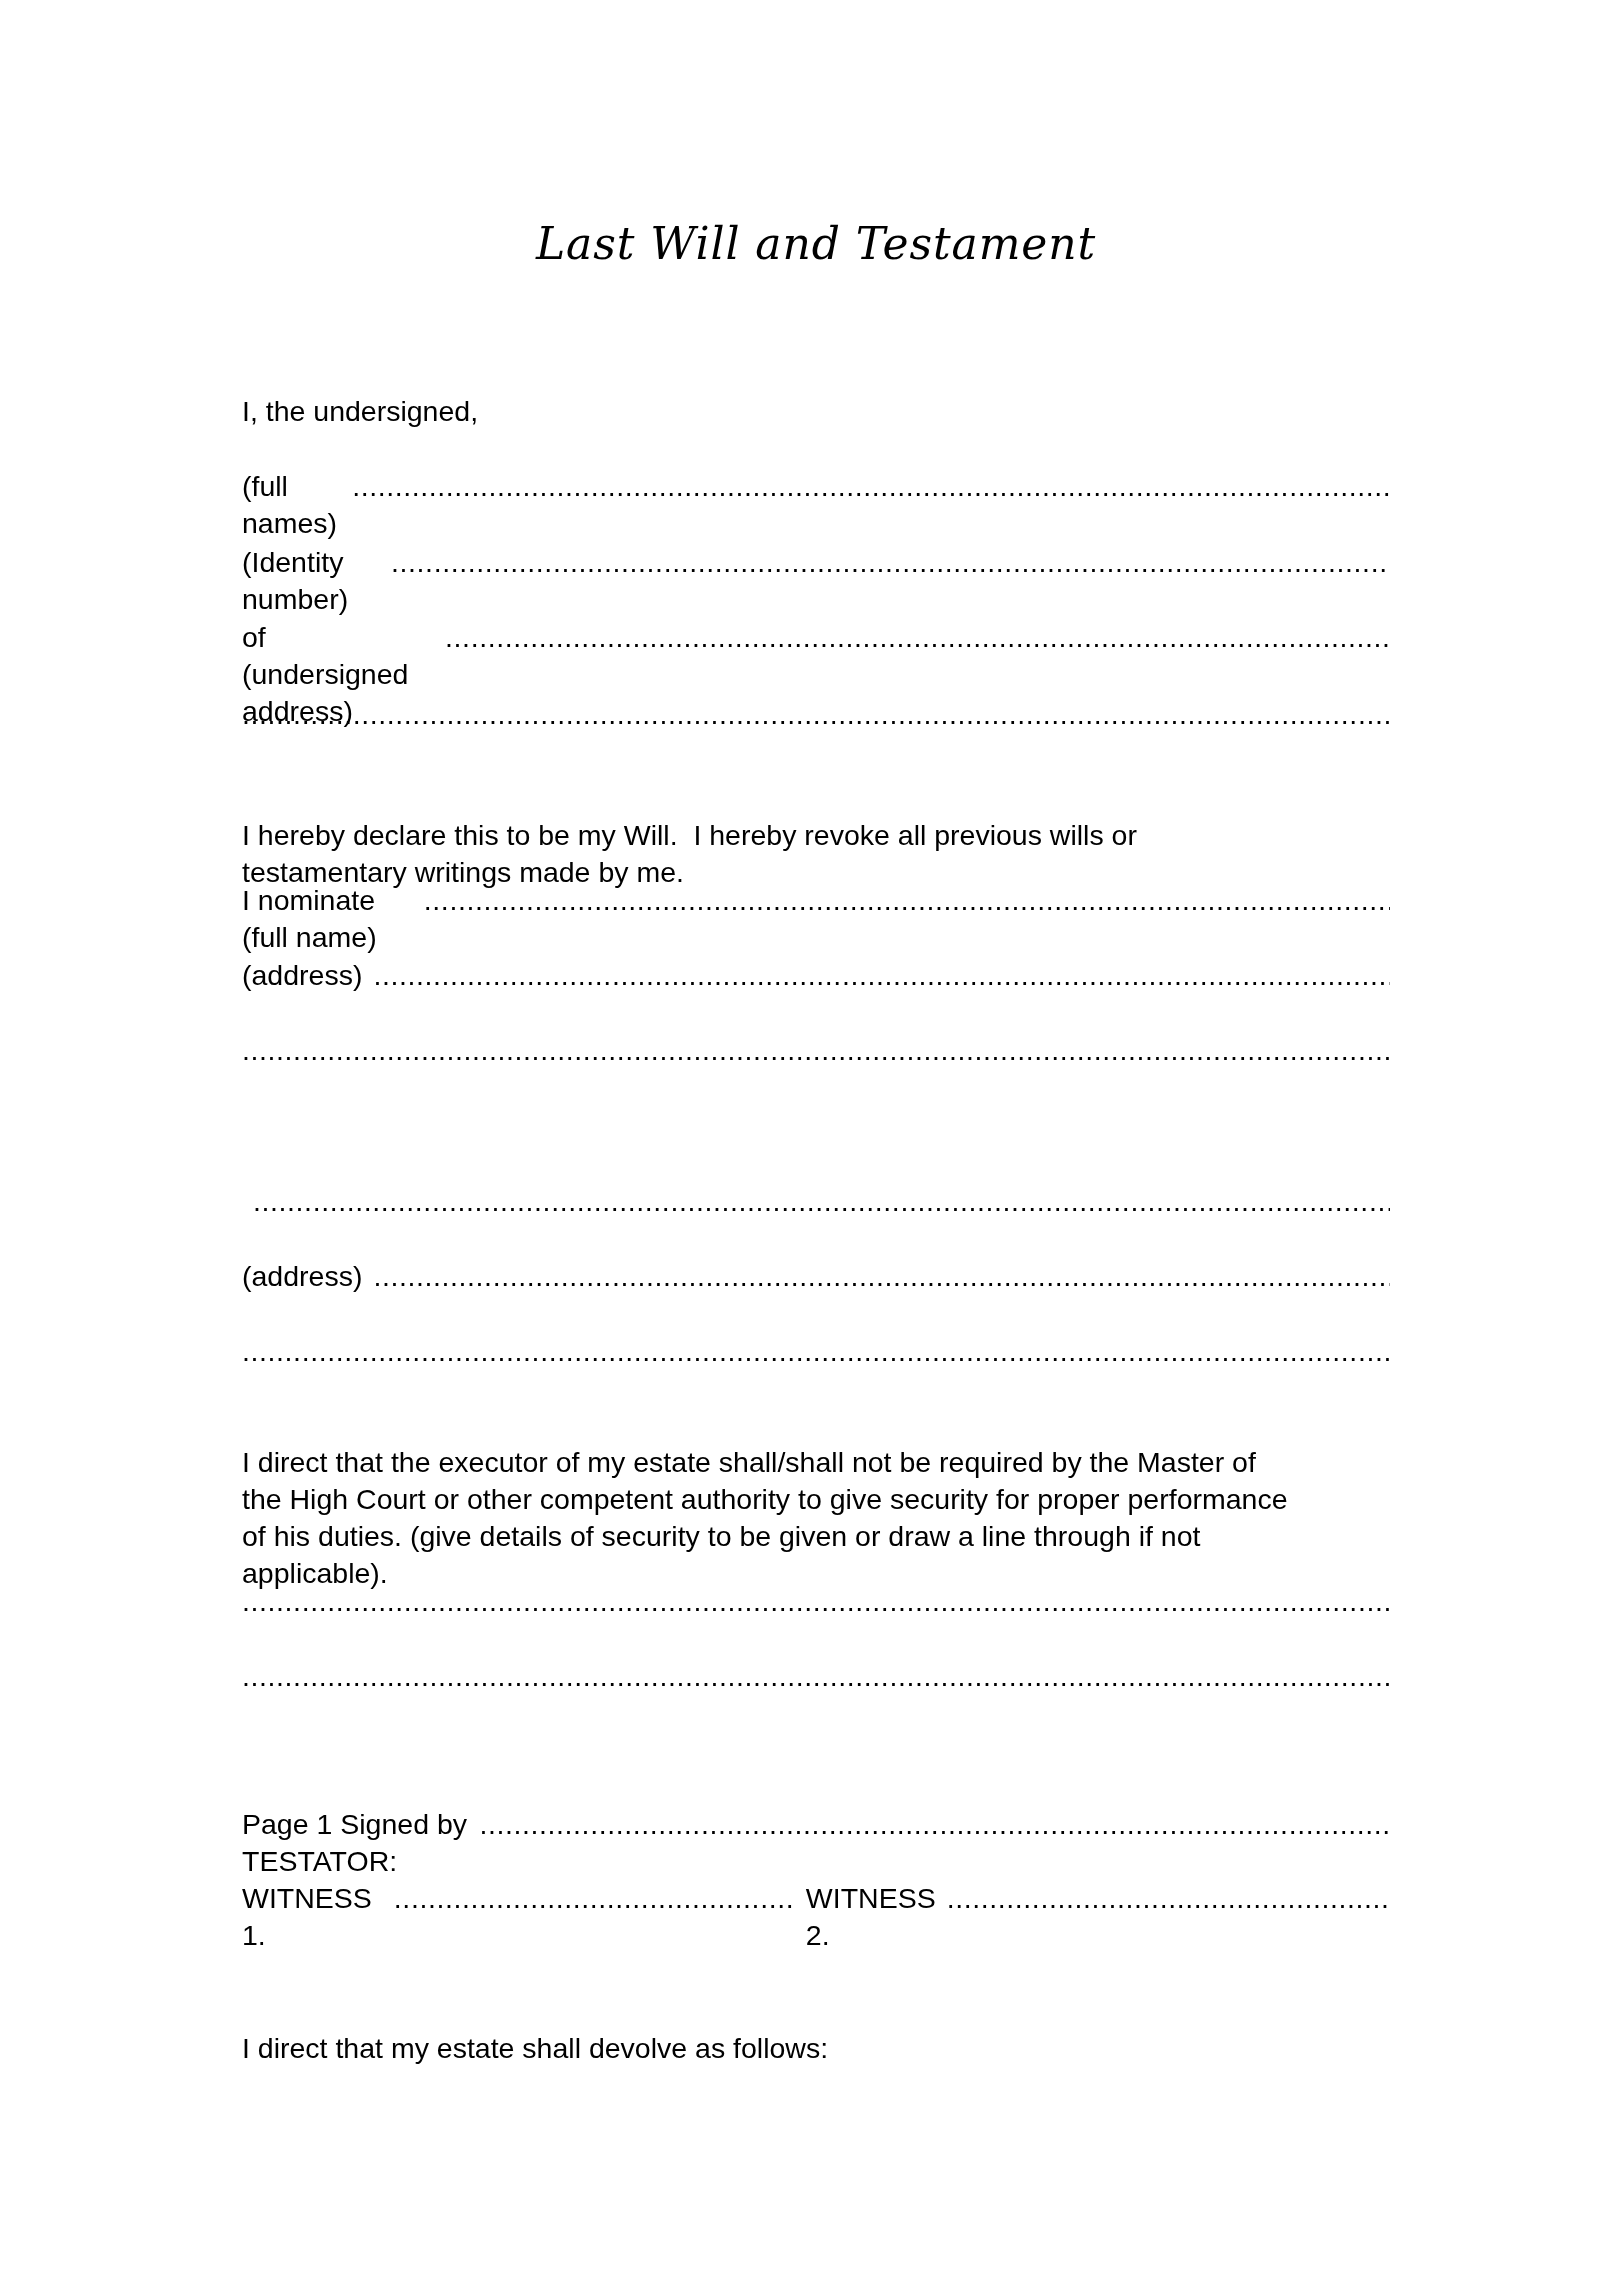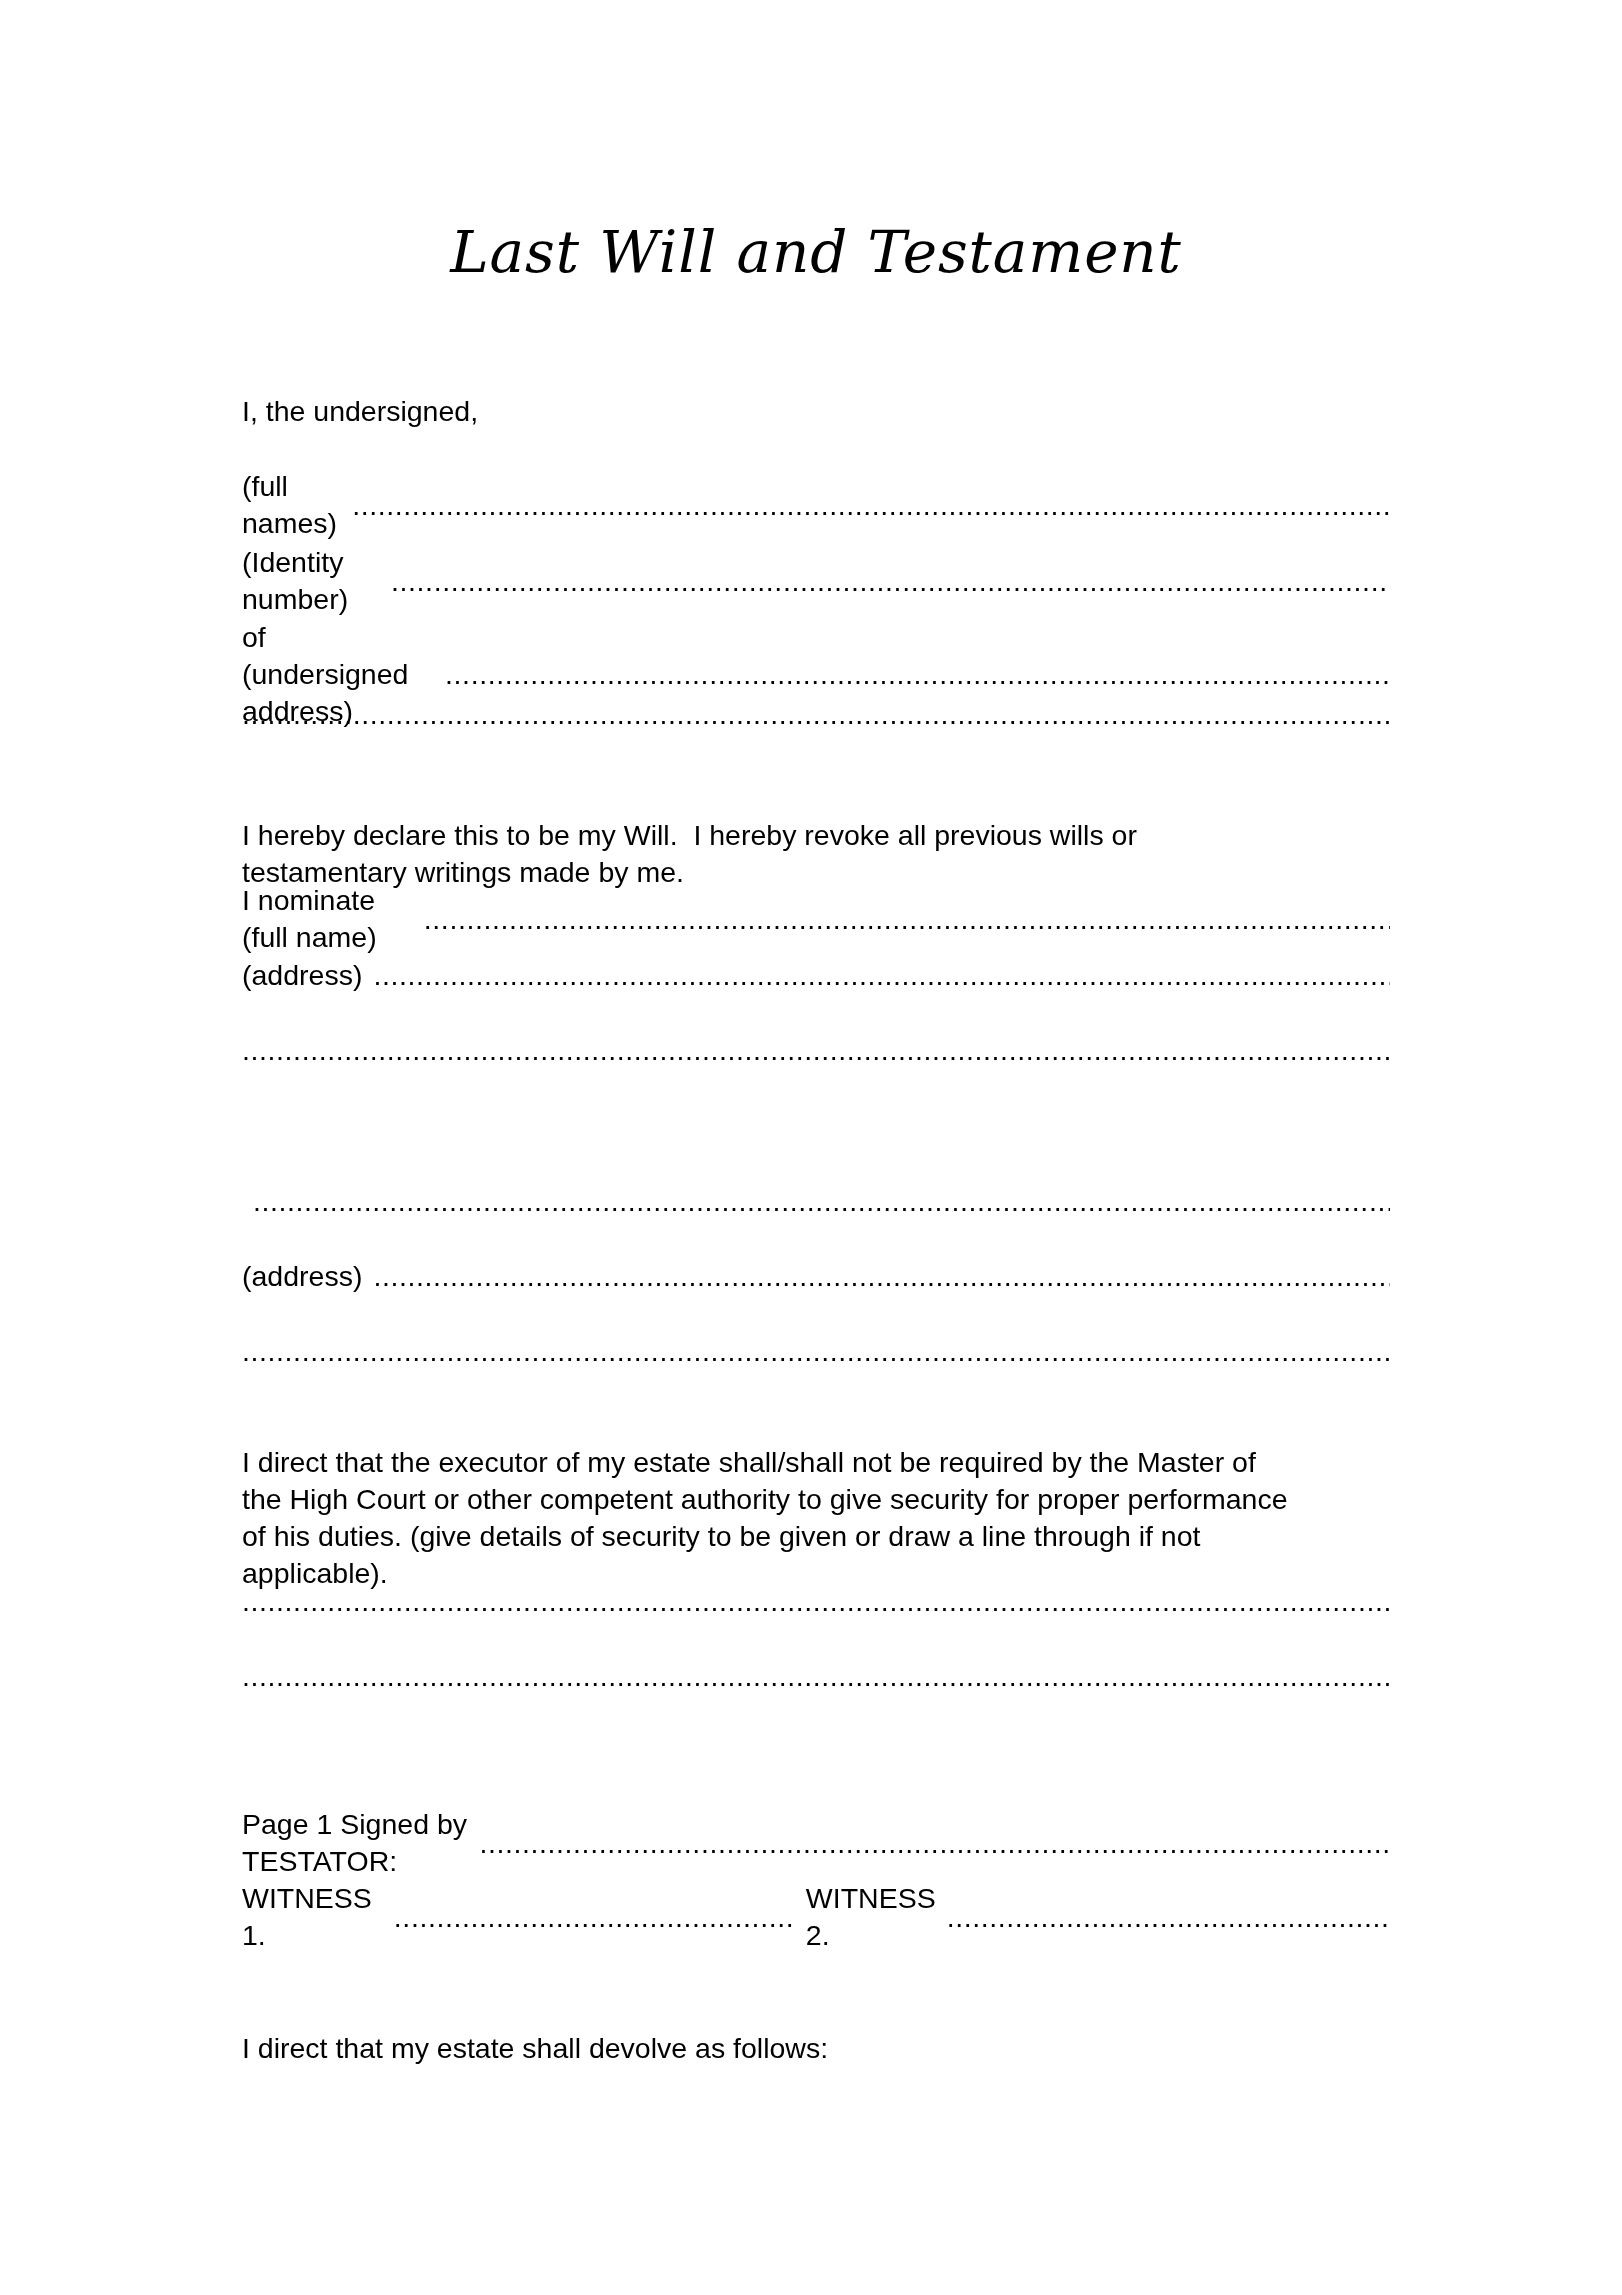--- a/index.html
+++ b/index.html
@@ -13,32 +13,32 @@
     overflow: hidden;
   }
   .title {
     position: absolute;
     left: 242px;
     width: 1148px;
     top: 219px;
     text-align: center;
     font-family: "DejaVu Serif", serif;
     font-style: italic;
-    font-size: 58px;
+    font-size: 44px;
     line-height: 1.15;
     letter-spacing: 0.9px;
   }
   .row {
     position: absolute;
     left: 242px;
     width: 1148px;
     font-size: 28.5px;
     line-height: 37px;
     display: flex;
-    align-items: center;
+    align-items: flex-start;
   }
   .para {
     position: absolute;
     left: 242px;
     width: 1148px;
     font-size: 28.5px;
     line-height: 37px;
     margin-top: 44px;
   }
   .para .pline { display: block; white-space: pre; }

